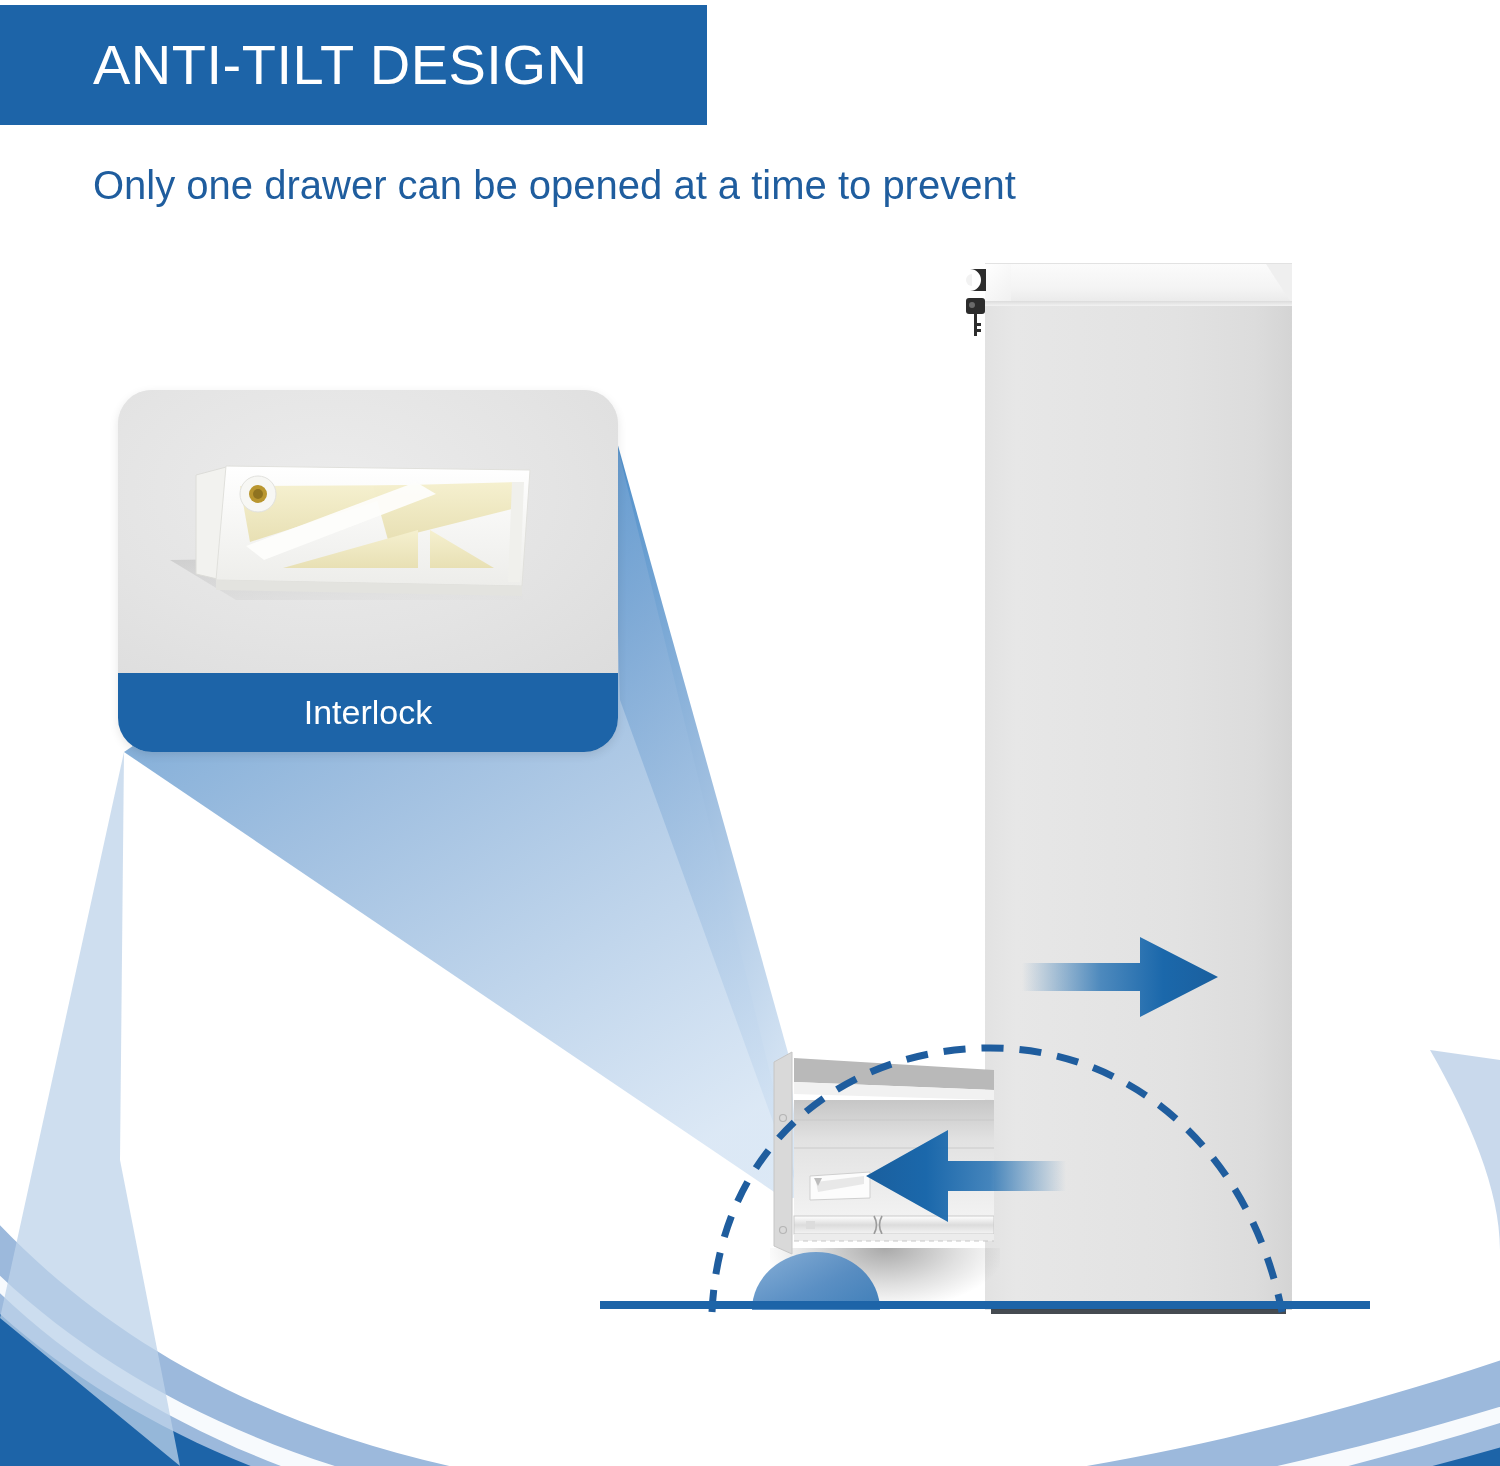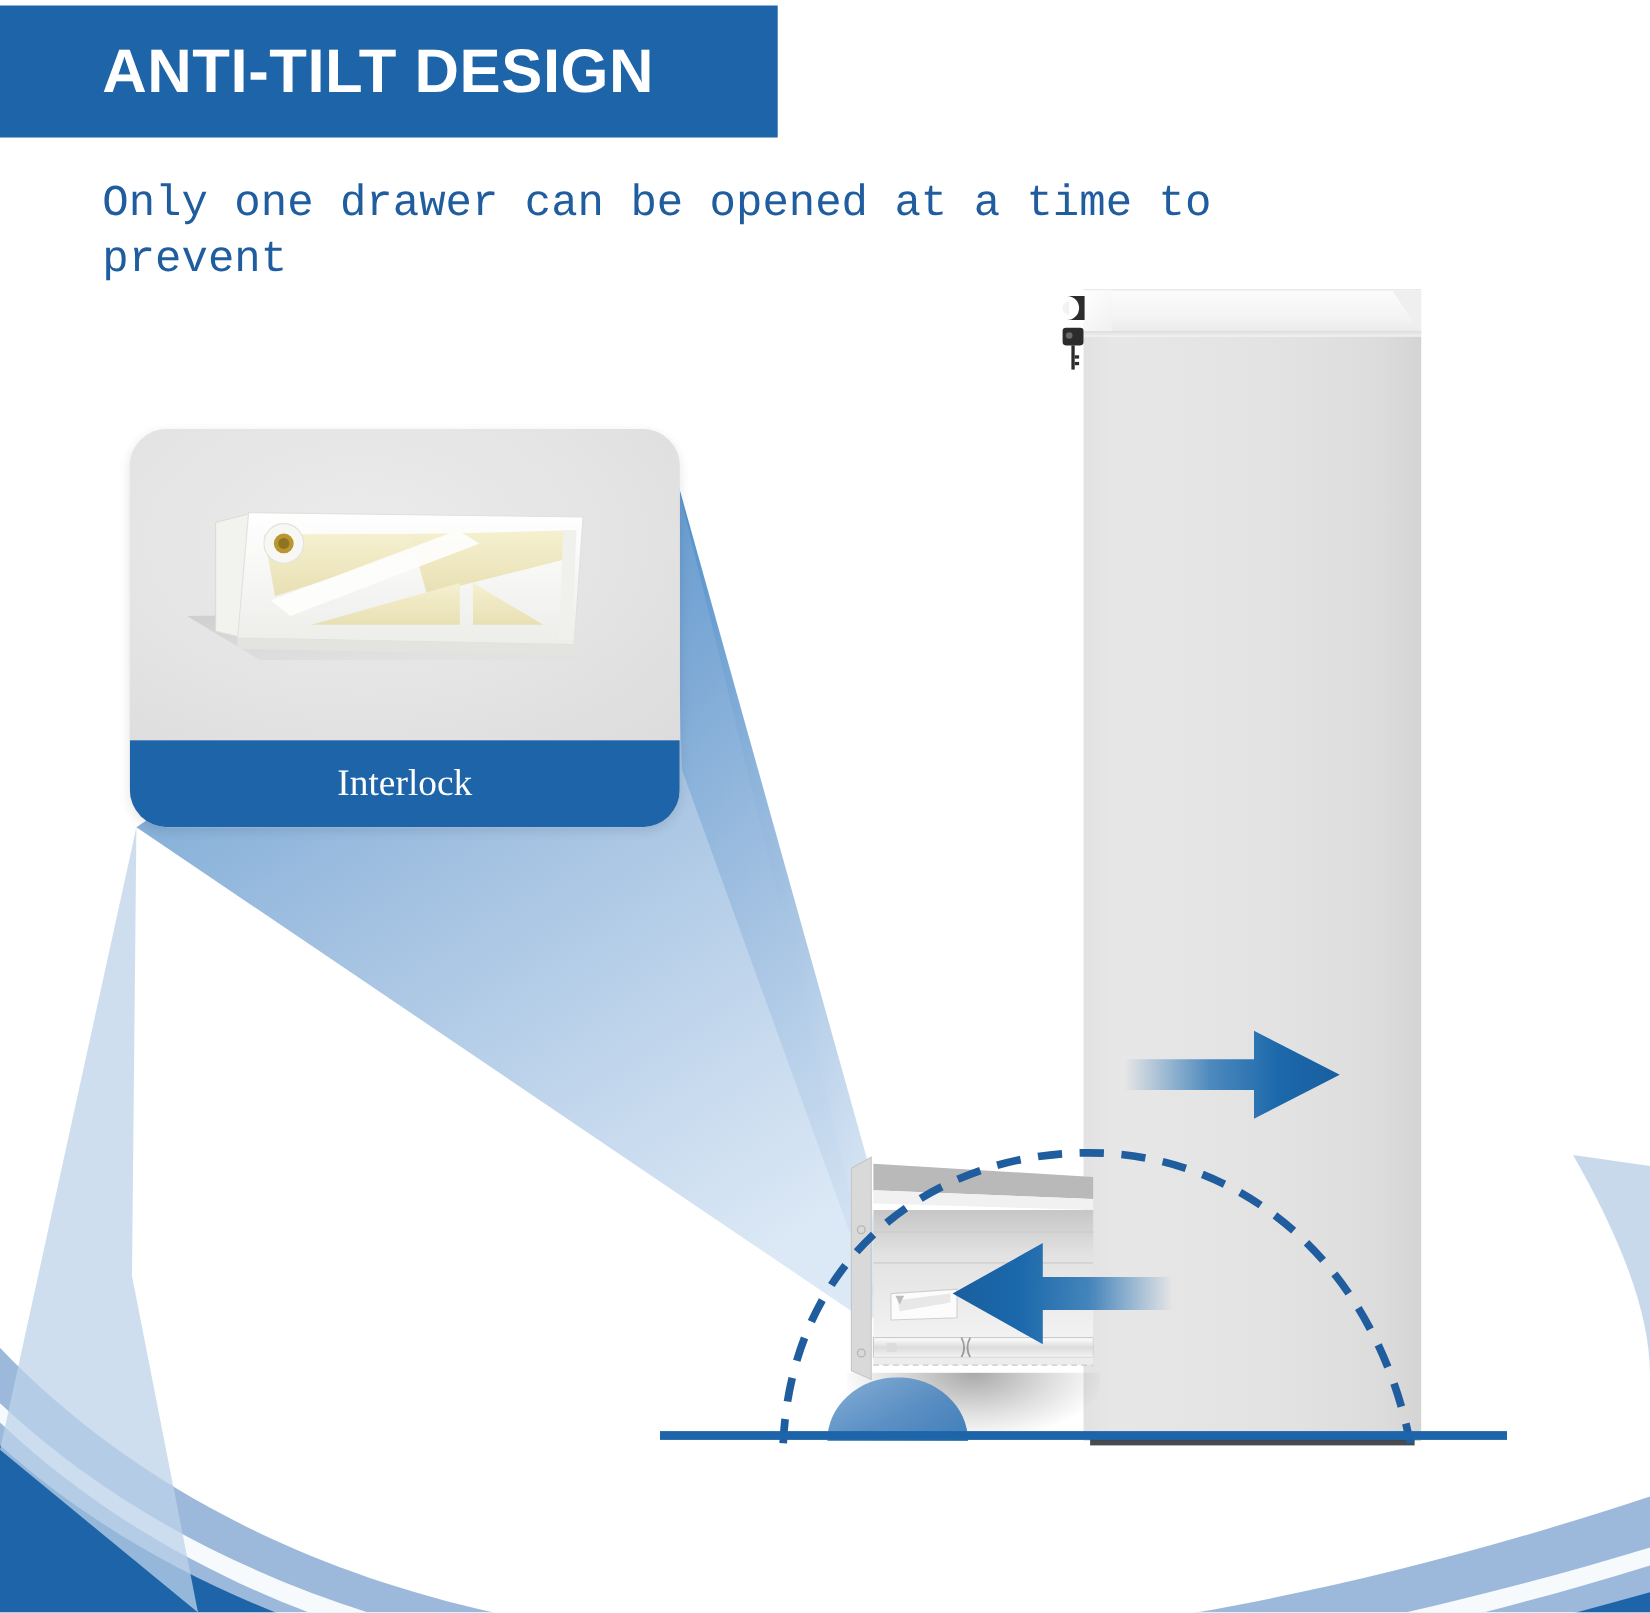--- a/index.html
+++ b/index.html
@@ -27,37 +27,37 @@
     height: 120px;
     background: #1d64a8;
     display: flex;
     align-items: center;
     box-sizing: border-box;
     padding-left: 93px;
   }
   #title-text {
     color: #ffffff;
     font-size: 56px;
-    font-weight: bold;
+    font-weight: normal;
     letter-spacing: 0.5px;
     line-height: 1;
     white-space: nowrap;
     font-family: "Liberation Sans", sans-serif;
   }
 
   
   #subtitle {
     position: absolute;
     left: 93px;
     top: 160px;
     width: 1120px;
     color: #1f5d9e;
     font-size: 40px;
     line-height: 1.28;
-    font-family: Liberation Mono, monospace;
+    font-family: Liberation Sans, sans-serif;
   }
 
   
   #bg-swoosh {
     position: absolute;
     left: 0;
     top: 0;
     width: 1500px;
     height: 1466px;
     pointer-events: none;
@@ -100,21 +100,21 @@
     width: 100%;
     height: 79px;
     background: #1d64a8;
     display: flex;
     align-items: center;
     justify-content: center;
   }
   #interlock-label {
     color: #ffffff;
     font-size: 34px;
-    font-family: Liberation Serif, serif;
+    font-family: Liberation Sans, sans-serif;
   }
 
   
   #cabinet {
     position: absolute;
     left: 985px;
     top: 263px;
     width: 307px;
     height: 1047px;
   }

